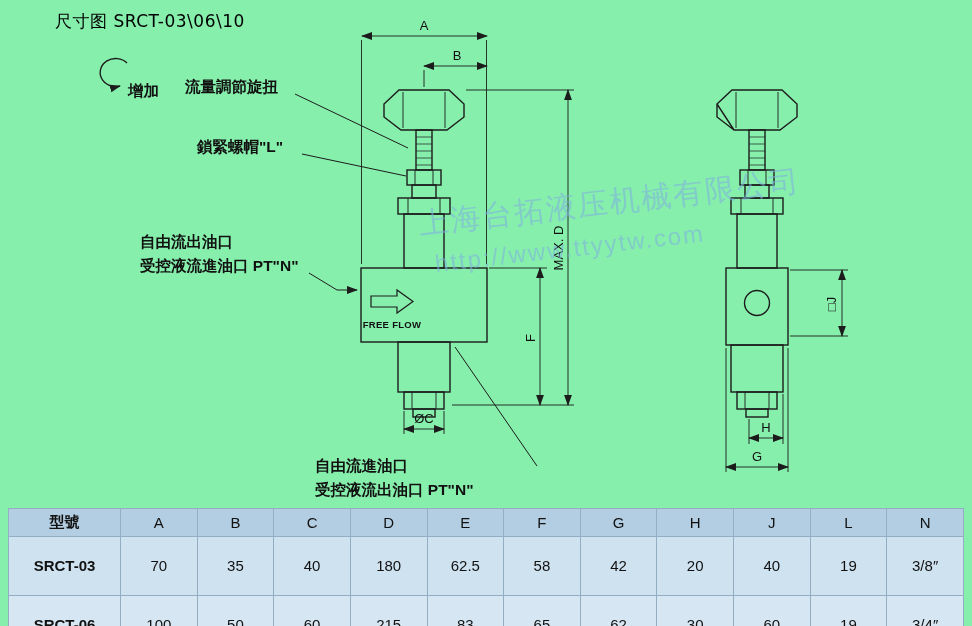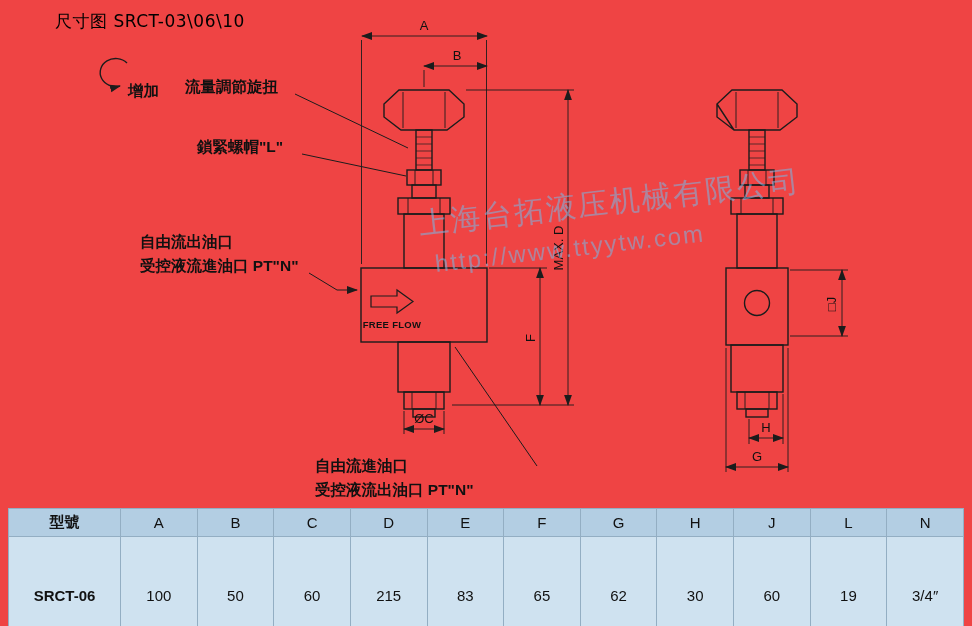--- a/index.html
+++ b/index.html
@@ -1,17 +1,17 @@
 <!DOCTYPE html>
 <html><head>
 <meta charset="utf-8">
 <style>
   *{box-sizing:border-box;margin:0;padding:0}
   html,body{background:#fff}
-  .page{position:relative;width:972px;height:626px;background:#ef4444;overflow:hidden;
+  .page{position:relative;width:972px;height:626px;background:#86efac;overflow:hidden;
         font-family:"Liberation Sans",sans-serif;color:#111}
   .title{position:absolute;left:55px;top:10px;font-size:17px;letter-spacing:.5px;
          font-family:"DejaVu Sans",sans-serif;color:#000}
   .drawing{position:absolute;left:0;top:0}
   svg text{font-family:"Liberation Sans",sans-serif;fill:#111}
   .dim{font-size:13px}
   .callout{font-size:15.5px;font-weight:700}
   .freeflow{font-size:9.5px;font-weight:700;letter-spacing:.3px}
   .wm{font-size:30px;letter-spacing:2px;fill:#7fb2de;opacity:.58}
   .wm2{font-size:24px;letter-spacing:2px;fill:#7fb2de;opacity:.58}
@@ -188,20 +188,34 @@
           <th>F</th>
           <th>G</th>
           <th>H</th>
           <th>J</th>
           <th>L</th>
           <th>N</th>
         </tr>
       </thead>
       <tbody>
         <tr>
+          <td class="model">SRCT-03</td>
+          <td>70</td>
+          <td>35</td>
+          <td>40</td>
+          <td>180</td>
+          <td>62.5</td>
+          <td>58</td>
+          <td>42</td>
+          <td>20</td>
+          <td>40</td>
+          <td>19</td>
+          <td>3/8″</td>
+        </tr>
+        <tr>
           <td class="model">SRCT-06</td>
           <td>100</td>
           <td>50</td>
           <td>60</td>
           <td>215</td>
           <td>83</td>
           <td>65</td>
           <td>62</td>
           <td>30</td>
           <td>60</td>

